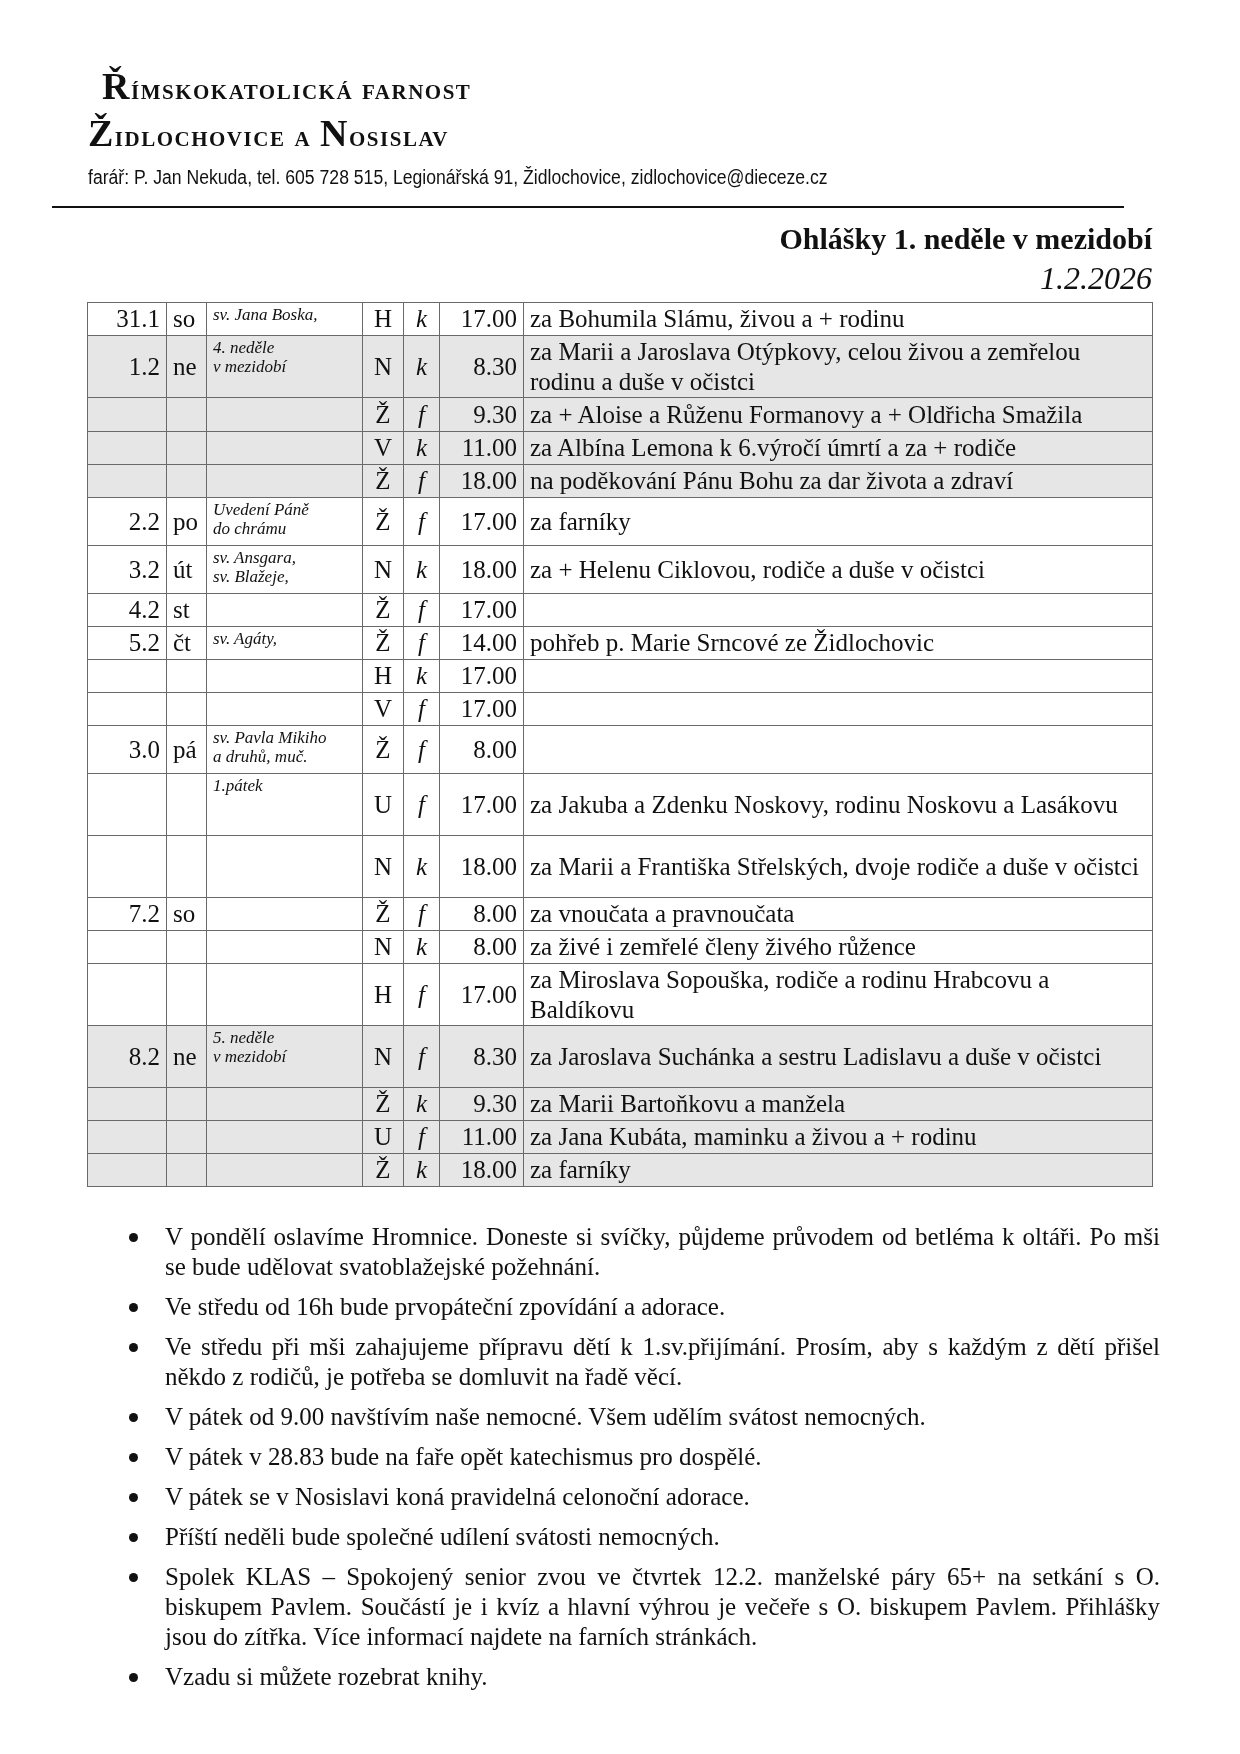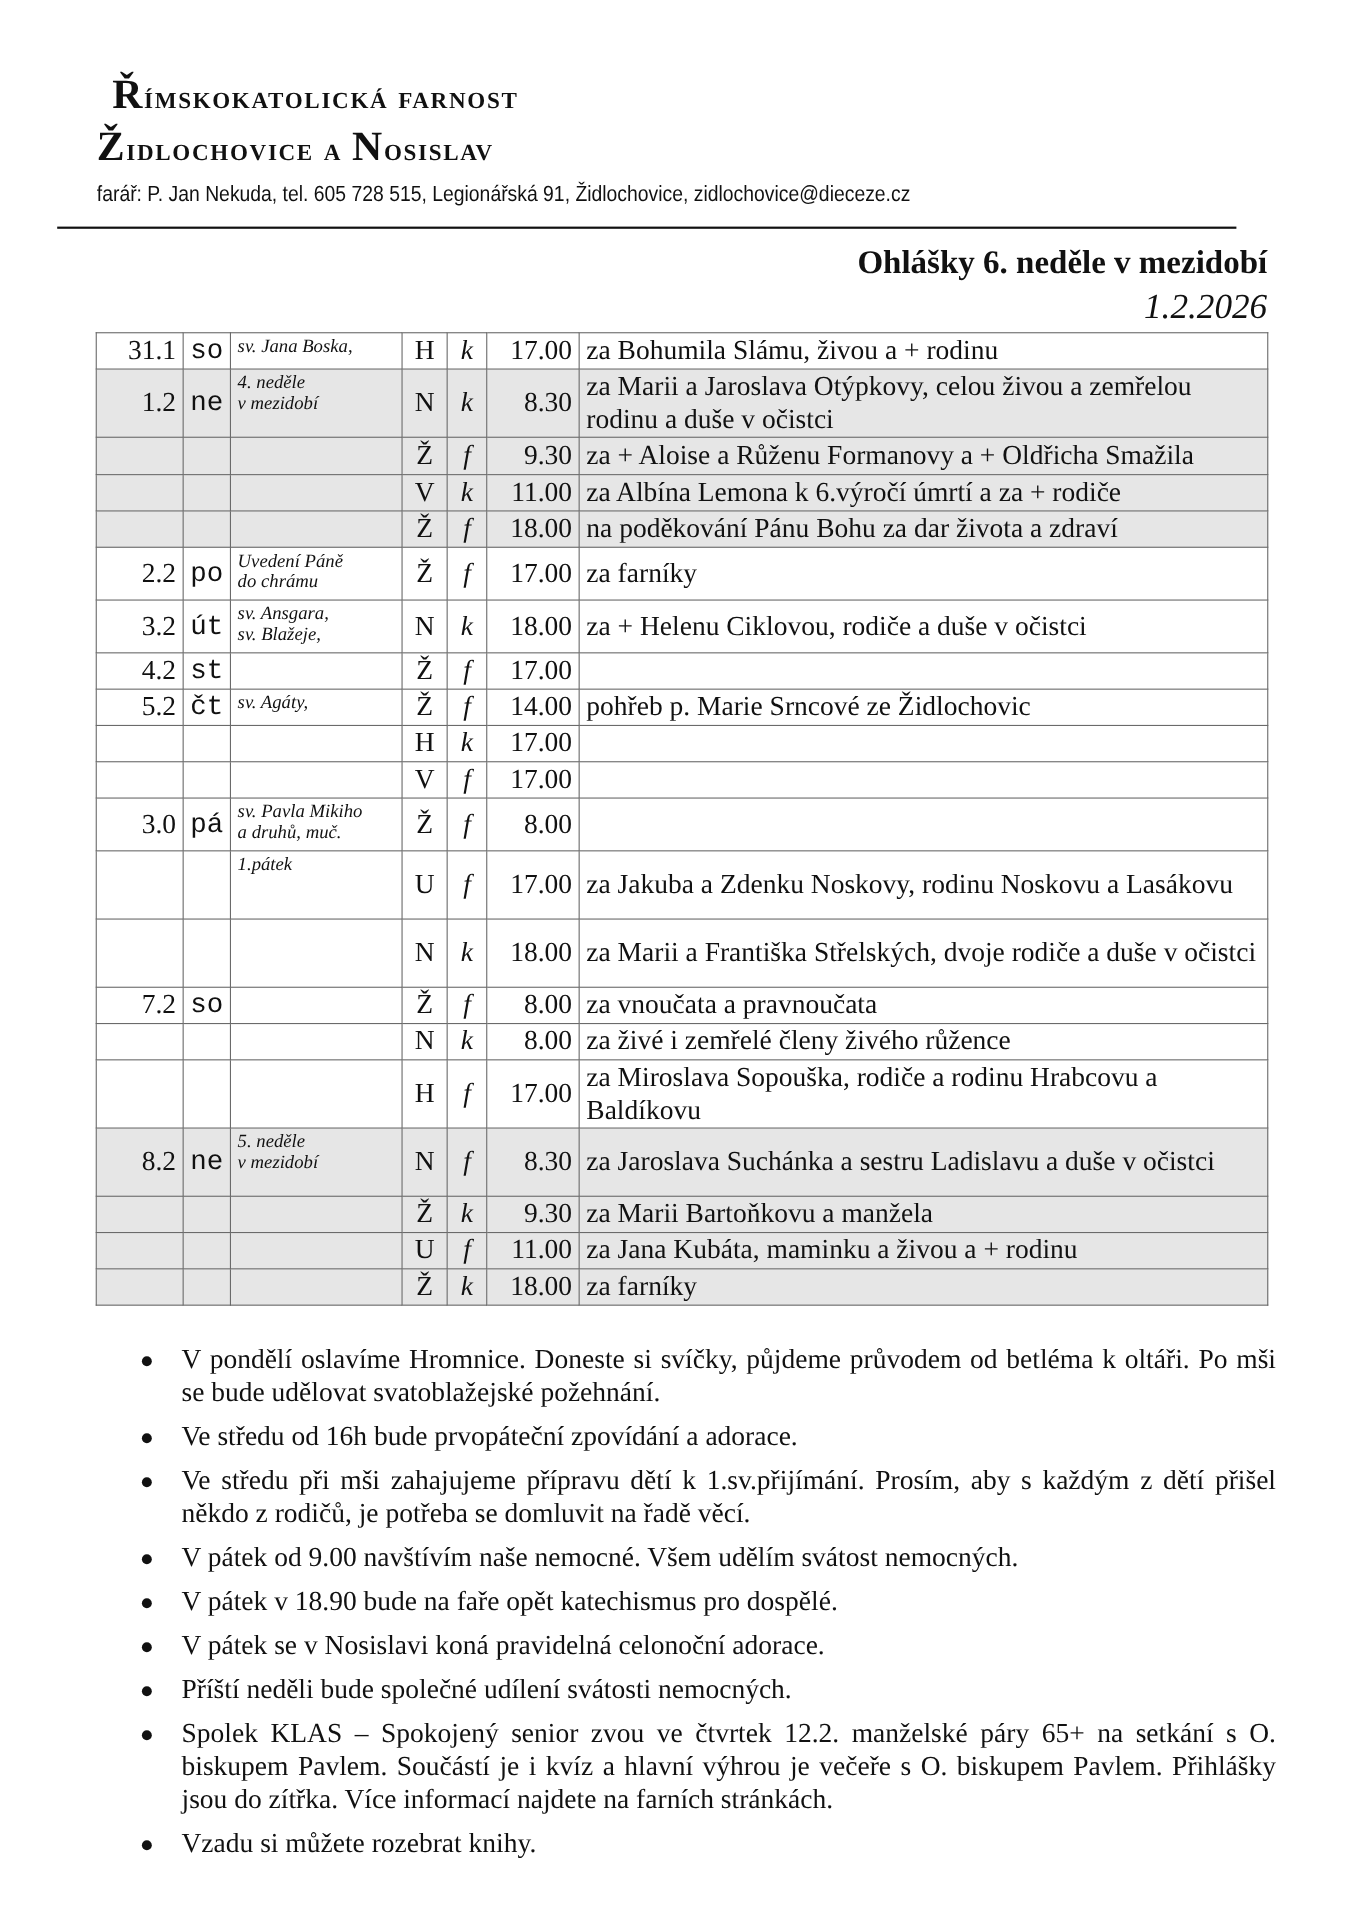--- a/index.html
+++ b/index.html
@@ -14,21 +14,21 @@
   .contact { position: absolute; left: 88px; top: 166px; font-family: "Liberation Sans", "DejaVu Sans", sans-serif; font-size: 20px; color: #111; transform: scaleX(0.88); transform-origin: left center; white-space: nowrap; }
   .rule { position: absolute; left: 52px; top: 206px; width: 1072px; height: 2px; background: #111; }
 
   .doc-title { position: absolute; right: 88px; top: 222px; font-weight: bold; font-size: 30px; text-align: right; }
   .doc-date { position: absolute; right: 88px; top: 260px; font-style: italic; font-size: 32px; text-align: right; }
 
   table.sched { position: absolute; left: 87px; top: 302px; width: 1066px; border-collapse: collapse; font-size: 25px; }
   table.sched td { border: 1.5px solid #6a6a6a; padding: 0 6px; vertical-align: middle; line-height: 28px; }
   table.sched tr.gray td { background: #e6e6e6; }
   td.c-date { width: 79px; text-align: right; }
-  td.c-day { width: 40px; text-align: left; padding-left: 6px !important; font-family: Liberation Mono, monospace; }
+  td.c-day { width: 40px; text-align: left; padding-left: 6px !important; }
   td.c-feast { width: 156px; font-style: italic; font-size: 17px; line-height: 19px !important; vertical-align: top !important; padding-top: 2px !important; }
   td.c-loc { width: 41px; text-align: center; padding: 0 !important; }
   td.c-kf { width: 36px; text-align: center; font-style: italic; padding: 0 !important; }
   td.c-time { width: 84px; text-align: right; }
   td.c-intent { line-height: 30px !important; }
 
   tr.h1 td { height: 33px; }
   tr.h2 td { height: 34px; }
   tr.h3 td { height: 48px; }
   tr.h4 td { height: 62px; }
@@ -40,21 +40,21 @@
 </head>
 <body>
 
 <div class="header">
   <div class="h-title line1"><span class="big">Ř</span><span class="sc">ímskokatolická farnost</span></div>
   <div class="h-title line2"><span class="big">Ž</span><span class="sc">idlochovice a </span><span class="big">N</span><span class="sc">osislav</span></div>
 </div>
 <div class="contact">farář: P. Jan Nekuda, tel. 605 728 515, Legionářská 91, Židlochovice, zidlochovice@dieceze.cz</div>
 <div class="rule"></div>
 
-<div class="doc-title">Ohlášky 6. neděle v mezidobí</div>
+<div class="doc-title">Ohlášky 1. neděle v mezidobí</div>
 <div class="doc-date">1.2.2026</div>
 
 <table class="sched">
   <tbody id="sched-body">
       <tr class="h1">
         <td class="c-date">31.1</td>
         <td class="c-day">so</td>
         <td class="c-feast" style="white-space: pre-line;">sv. Jana Boska,</td>
         <td class="c-loc">H</td>
         <td class="c-kf">k</td>
@@ -247,18 +247,18 @@
         <td class="c-intent">za farníky</td>
       </tr>
     </tbody>
 </table>
 
 <ul class="notices" id="notices">
     <li><span class="bullet"></span><span>V pondělí oslavíme Hromnice. Doneste si svíčky, půjdeme průvodem od betléma k oltáři. Po mši se bude udělovat svatoblažejské požehnání.</span></li>
     <li><span class="bullet"></span><span>Ve středu od 16h bude prvopáteční zpovídání a adorace.</span></li>
     <li><span class="bullet"></span><span>Ve středu při mši zahajujeme přípravu dětí k 1.sv.přijímání. Prosím, aby s každým z dětí přišel někdo z rodičů, je potřeba se domluvit na řadě věcí.</span></li>
     <li><span class="bullet"></span><span>V pátek od 9.00 navštívím naše nemocné. Všem udělím svátost nemocných.</span></li>
-    <li><span class="bullet"></span><span>V pátek v 18.90 bude na faře opět katechismus pro dospělé.</span></li>
+    <li><span class="bullet"></span><span>V pátek v 28.83 bude na faře opět katechismus pro dospělé.</span></li>
     <li><span class="bullet"></span><span>V pátek se v Nosislavi koná pravidelná celonoční adorace.</span></li>
     <li><span class="bullet"></span><span>Příští neděli bude společné udílení svátosti nemocných.</span></li>
     <li><span class="bullet"></span><span>Spolek KLAS – Spokojený senior zvou ve čtvrtek 12.2. manželské páry 65+ na setkání s O. biskupem Pavlem. Součástí je i kvíz a hlavní výhrou je večeře s O. biskupem Pavlem. Přihlášky jsou do zítřka. Více informací najdete na farních stránkách.</span></li>
     <li><span class="bullet"></span><span>Vzadu si můžete rozebrat knihy.</span></li>
   </ul>
 
 </body></html>

